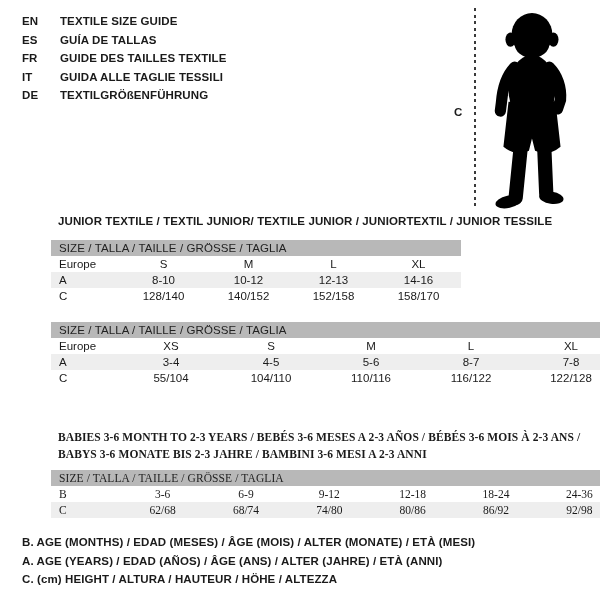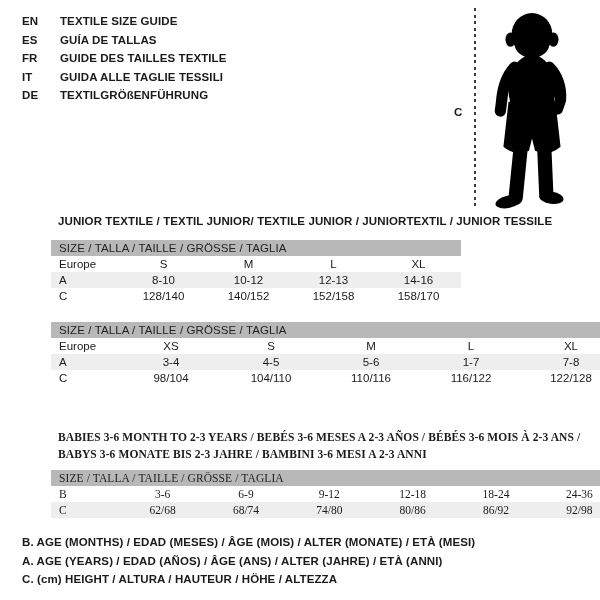--- a/index.html
+++ b/index.html
@@ -134,26 +134,26 @@
           <span class="cell">S</span>
           <span class="cell">M</span>
           <span class="cell">L</span>
           <span class="cell">XL</span>
         </div>
         <div class="trow shaded">
           <span class="rlabel">A</span>
           <span class="cell">3-4</span>
           <span class="cell">4-5</span>
           <span class="cell">5-6</span>
-          <span class="cell">1-7</span>
+          <span class="cell">8-7</span>
           <span class="cell">7-8</span>
         </div>
         <div class="trow">
           <span class="rlabel">C</span>
-          <span class="cell">98/104</span>
+          <span class="cell">55/104</span>
           <span class="cell">104/110</span>
           <span class="cell">110/116</span>
           <span class="cell">116/122</span>
           <span class="cell">122/128</span>
         </div>
       </section>
       <section class="tsec t2">
         <div class="ttitle">
           <div>BABIES 3-6 MONTH TO 2-3 YEARS / BEBÉS 3-6 MESES A 2-3 AÑOS / BÉBÉS 3-6 MOIS À 2-3 ANS /</div>
           <div>BABYS 3-6 MONATE BIS 2-3 JAHRE / BAMBINI 3-6 MESI A 2-3 ANNI</div>

